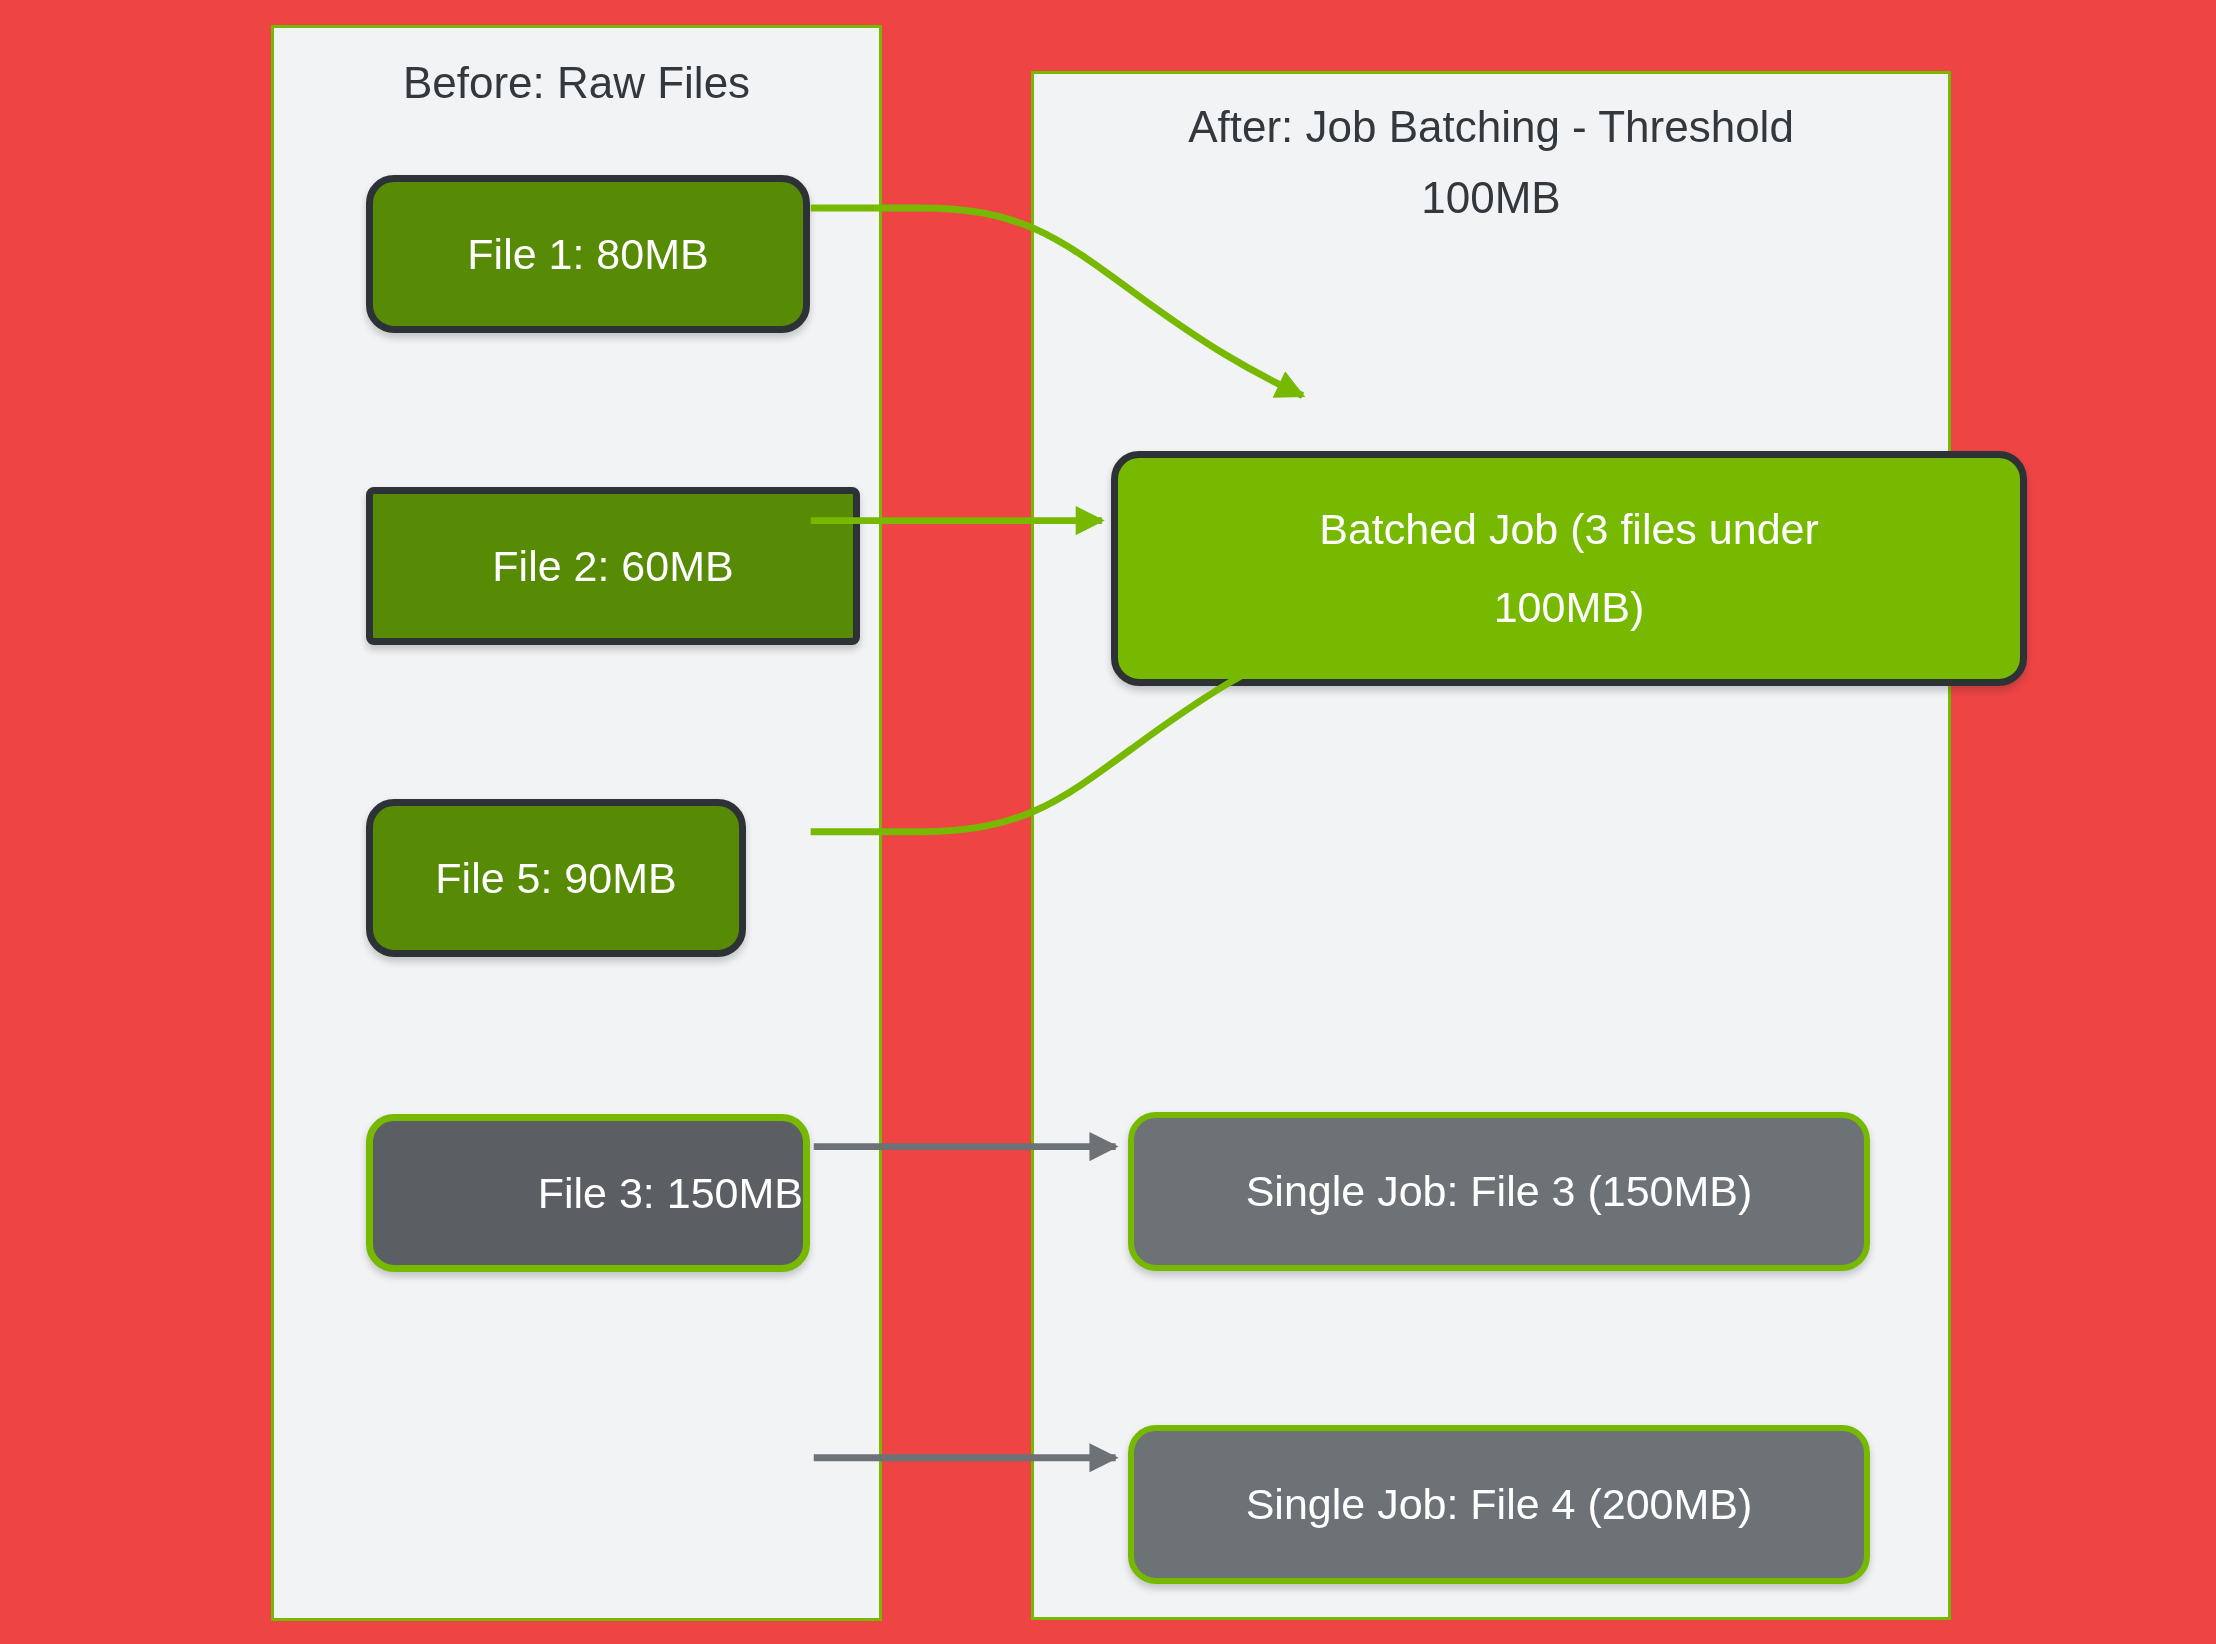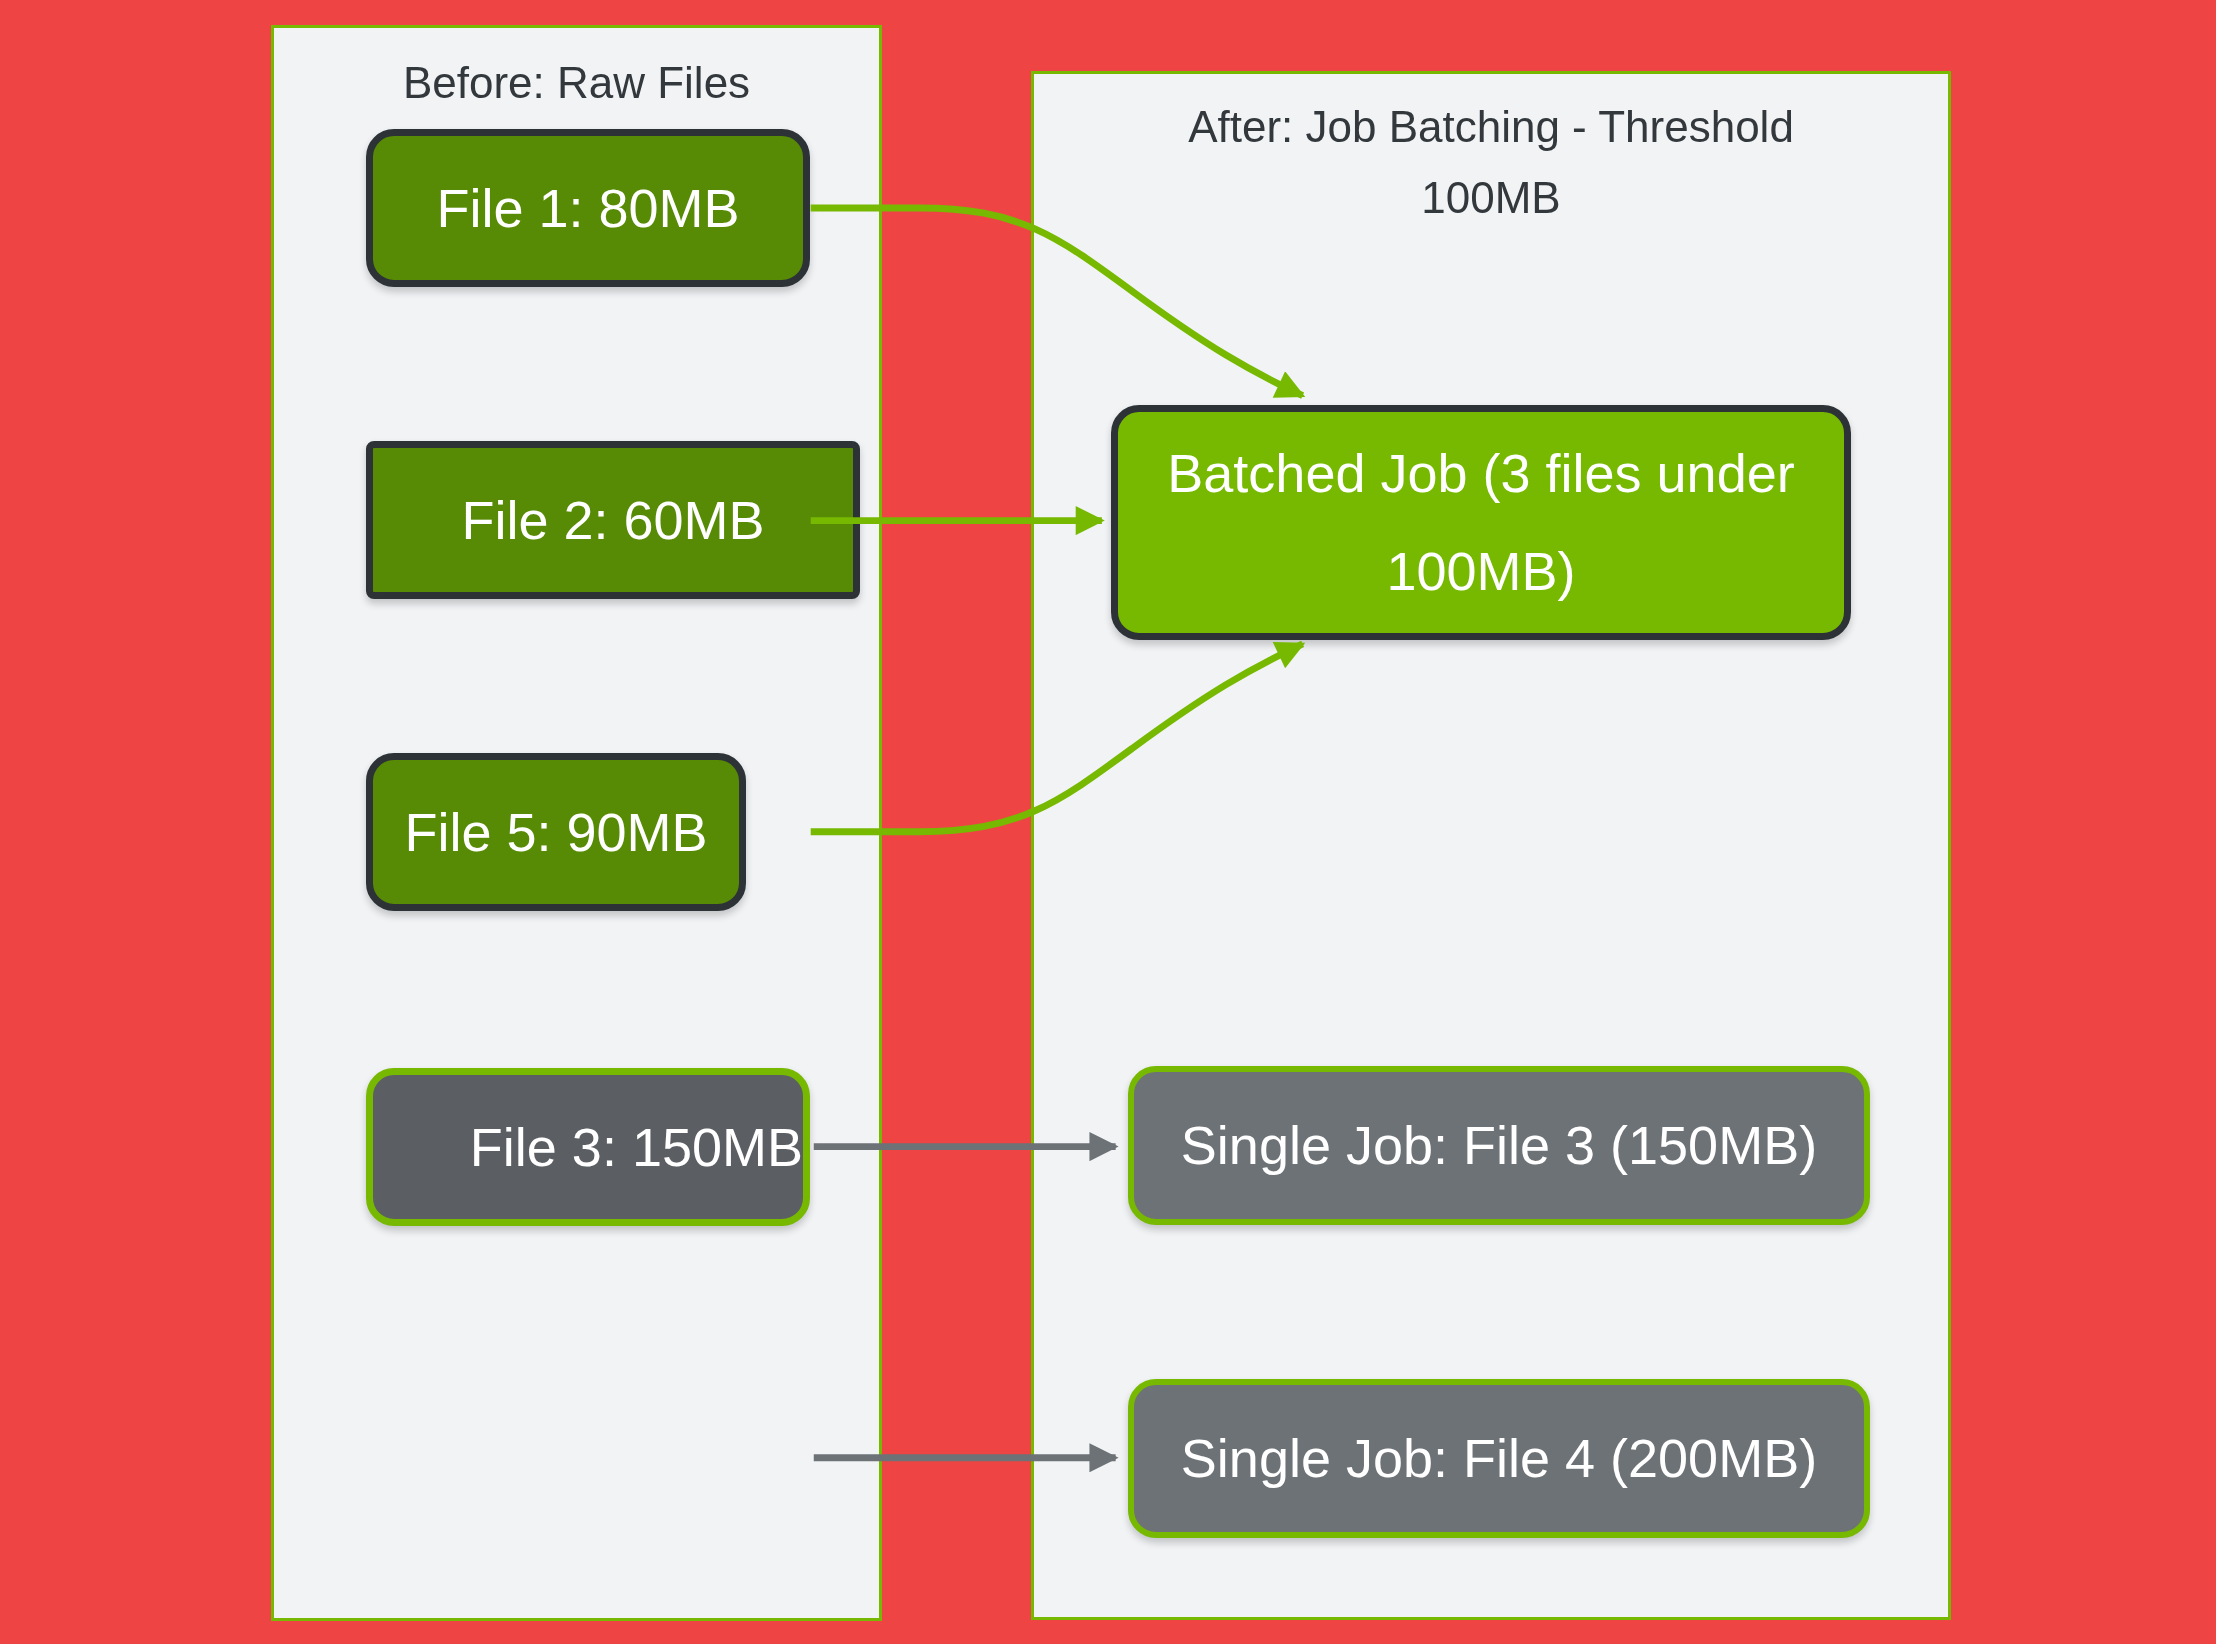--- a/index.html
+++ b/index.html
@@ -11,37 +11,37 @@
   #panel-after{left:1031px;top:71px;width:920px;height:1549px;}
 
   .panel-title{
     text-align:center;font-size:44px;color:#33383d;font-weight:400;
     margin:20px auto 0 auto;line-height:1.6;
   }
   #after-title{max-width:674px;margin-top:18.4px;}
 
   .node{
     position:absolute;display:flex;align-items:center;justify-content:center;
-    box-sizing:border-box;color:#ffffff;font-size:54px;text-align:center;
-    border-radius:28px;box-shadow:0 4.6px 7.7px rgba(30,35,40,0.22);
+    box-sizing:border-box;color:#ffffff;font-size:43px;text-align:center;
+    border-radius:28px;box-shadow:0 4.6px 7.7px rgba(30,35,40,0.22);margin-top:46px;
   }
   .node .node-label{line-height:1.35;}
 
   .file-green{background:#578a05;border:7.7px solid #2d3237;}
   .file-gray{background:#5b5f63;border:7.7px solid #76b900;justify-content:flex-end;}
   .job-batched{background:#76b900;border:7.7px solid #2d3237;}
   .job-single{background:#6d7276;border:6.1px solid #76b900;}
 
   #node-file-1{left:366px;top:129px;width:444px;height:158px;}
   #node-file-2{left:366px;top:441px;width:494px;height:158px;border-radius:8px;}
   #node-file-5{left:366px;top:753px;width:380px;height:158px;}
   #node-file-3{left:366px;top:1068px;width:444px;height:158px;}
   #node-file-4{left:366px;top:1379px;width:444px;height:158px;}
 
-  #node-batched-job{left:1111px;top:405px;width:740px;height:235px;}
+  #node-batched-job{left:1111px;top:405px;width:916px;height:235px;}
   #node-batched-job .node-label{max-width:628px;line-height:1.8;}
   #node-single-job-file-3{left:1128px;top:1066px;width:742px;height:159px;}
   #node-single-job-file-4{left:1128px;top:1379px;width:742px;height:159px;}
 
   #edges{position:absolute;left:0;top:0;width:2216px;height:1645px;pointer-events:none;}
   .edge{fill:none;stroke-width:9px;}
   .edge-green{stroke:#76b900;}
   .edge-gray{stroke:#6d7276;}
 </style>
 </head>

